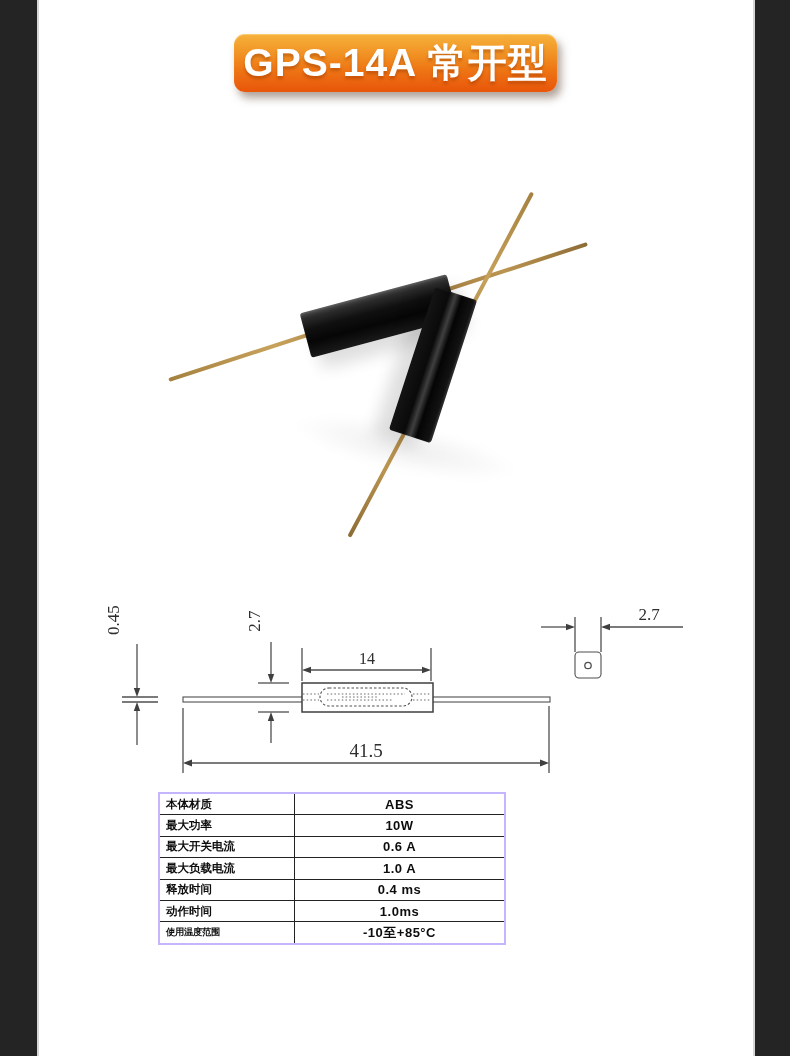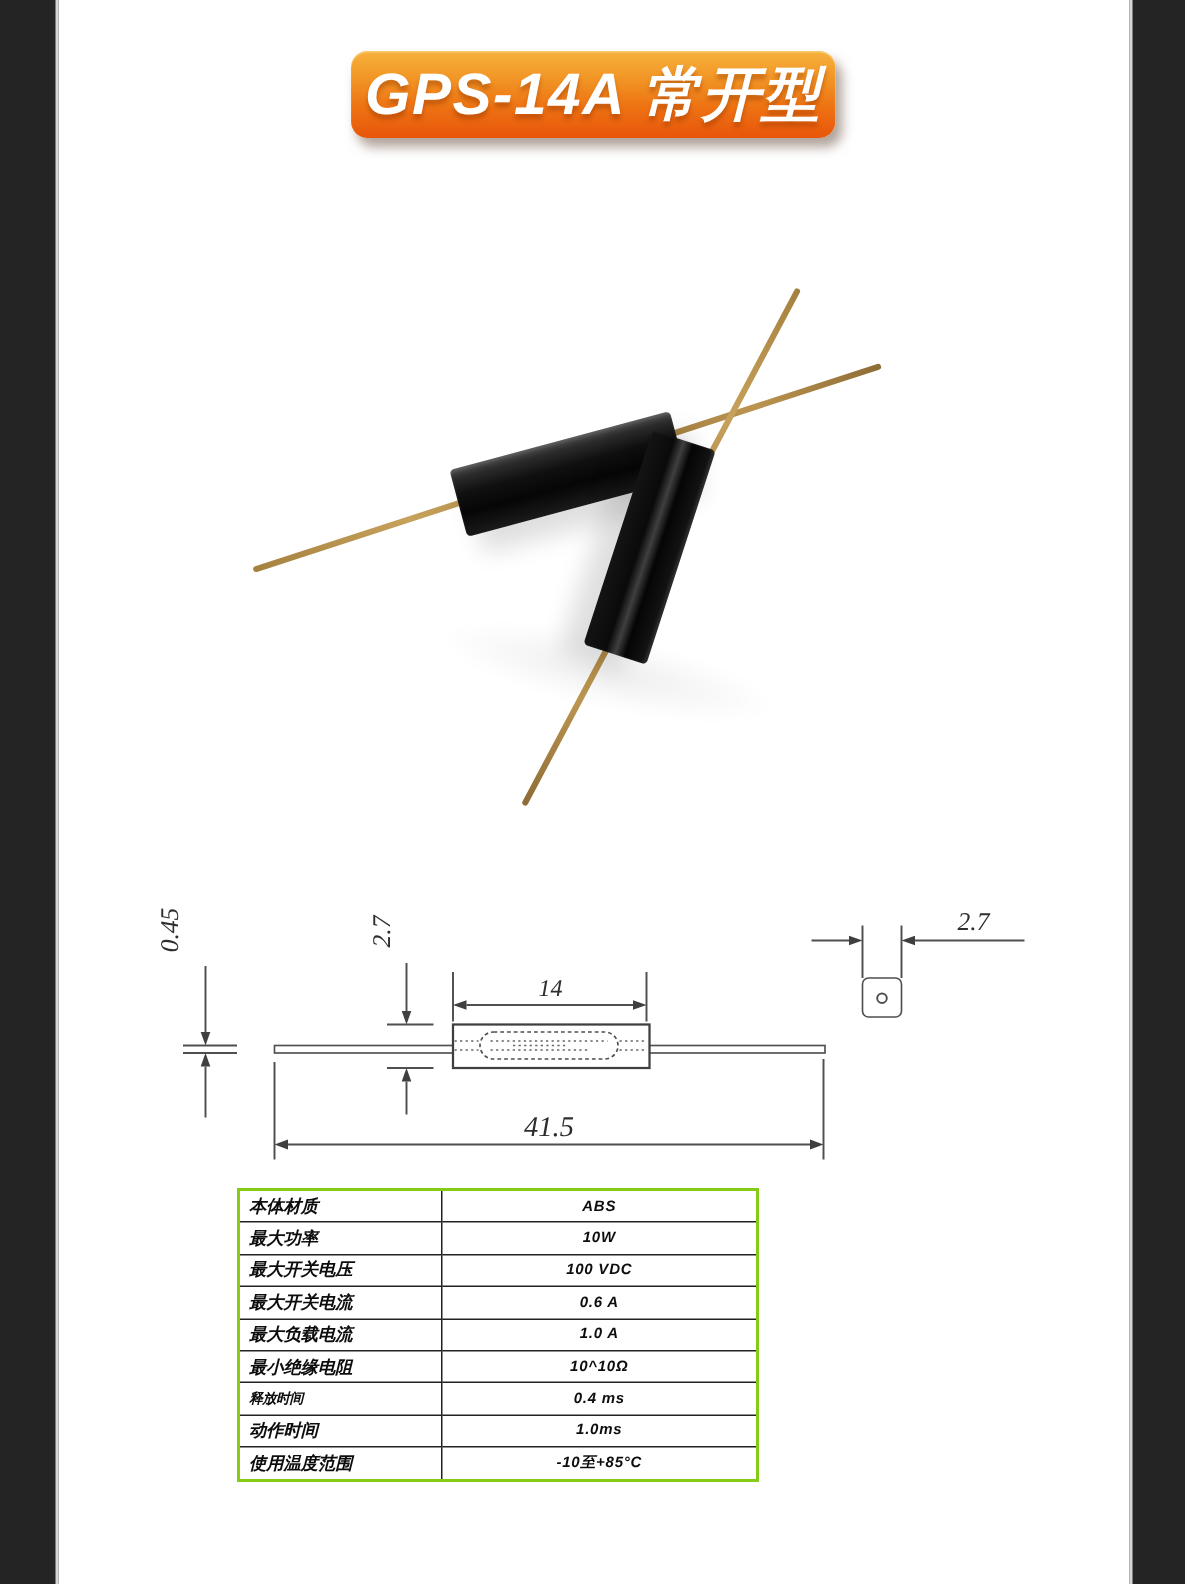--- a/index.html
+++ b/index.html
@@ -1,17 +1,17 @@
 <!DOCTYPE html>
 <html><head>
 <meta charset="utf-8">
 <style>
   html,body{margin:0;padding:0;background:#eee;}
   .page{position:relative;width:790px;height:1056px;background:#ffffff;overflow:hidden;
-        font-family:"Liberation Sans","DejaVu Sans",sans-serif;font-style:italic;}
+        font-family:"Liberation Sans","DejaVu Sans",sans-serif;}
   .strip{position:absolute;top:0;height:1056px;background:#242424;}
   .strip-left{left:0;width:37px;border-right:2px solid #d6d6d6;}
   .strip-right{left:753px;width:37px;border-left:2px solid #d6d6d6;}
 
   
   .banner{position:absolute;left:234px;top:34px;width:323px;height:58px;border-radius:11px;
           background:linear-gradient(180deg,#f6b13c 0%,#f19223 35%,#ee7514 62%,#e8550a 100%);
           box-shadow:4px 6px 8px rgba(110,85,70,0.55), inset 0 1px 1px rgba(255,235,170,0.5);
           display:flex;align-items:center;justify-content:center;}
   .banner span{color:#ffffff;font-size:39px;font-weight:700;letter-spacing:1px;
@@ -38,24 +38,24 @@
   .drawing line,.drawing rect,.drawing circle{stroke:#4f4f4f;stroke-width:1.3;fill:none;}
   .drawing .wline{fill:#ffffff;stroke-width:1.1;}
   .drawing .bodyr{fill:#ffffff;stroke:#3f3f3f;stroke-width:1.5;}
   .drawing polygon{fill:#3f3f3f;stroke:none;}
   .drawing text{fill:#2e2e2e;font-family:"Liberation Serif","DejaVu Serif",serif;}
   .drawing .dash{stroke-dasharray:2.5 2;stroke-width:1.1;}
   .drawing .dot{stroke-dasharray:1.5 2.2;stroke-width:1;stroke:#666;}
 
   
   .spec{position:absolute;left:158px;top:792px;width:337px;border-collapse:collapse;
-        table-layout:fixed;border:2px solid #84cc16;}
+        table-layout:fixed;border:2px solid #c4b5fd;}
   .spec td{border:1.4px solid #222;height:20.4px;padding:0;color:#0d0d0d;}
   .spec .label{width:128px;font-size:11.5px;font-weight:700;padding-left:6px;}
-  .spec .value{width:209px;text-align:center;font-size:10px;font-weight:700;letter-spacing:0.5px;}
+  .spec .value{width:209px;text-align:center;font-size:13px;font-weight:700;letter-spacing:0.5px;}
   .spec tr:nth-child(7) .label{font-size:9.3px;letter-spacing:-0.3px;}
 </style>
 </head>
 <body>
 
 <div class="page">
   <div class="strip strip-left"></div>
   <div class="strip strip-right"></div>
 
   <div class="banner">
@@ -129,34 +129,26 @@
     <tbody>
       <tr>
         <td class="label">本体材质</td>
         <td class="value">ABS</td>
       </tr>
       <tr>
         <td class="label">最大功率</td>
         <td class="value">10W</td>
       </tr>
       <tr>
-        <td class="label">最大开关电压</td>
-        <td class="value">100 VDC</td>
-      </tr>
-      <tr>
         <td class="label">最大开关电流</td>
         <td class="value">0.6 A</td>
       </tr>
       <tr>
         <td class="label">最大负载电流</td>
         <td class="value">1.0 A</td>
-      </tr>
-      <tr>
-        <td class="label">最小绝缘电阻</td>
-        <td class="value">10^10Ω</td>
       </tr>
       <tr>
         <td class="label">释放时间</td>
         <td class="value">0.4 ms</td>
       </tr>
       <tr>
         <td class="label">动作时间</td>
         <td class="value">1.0ms</td>
       </tr>
       <tr>

